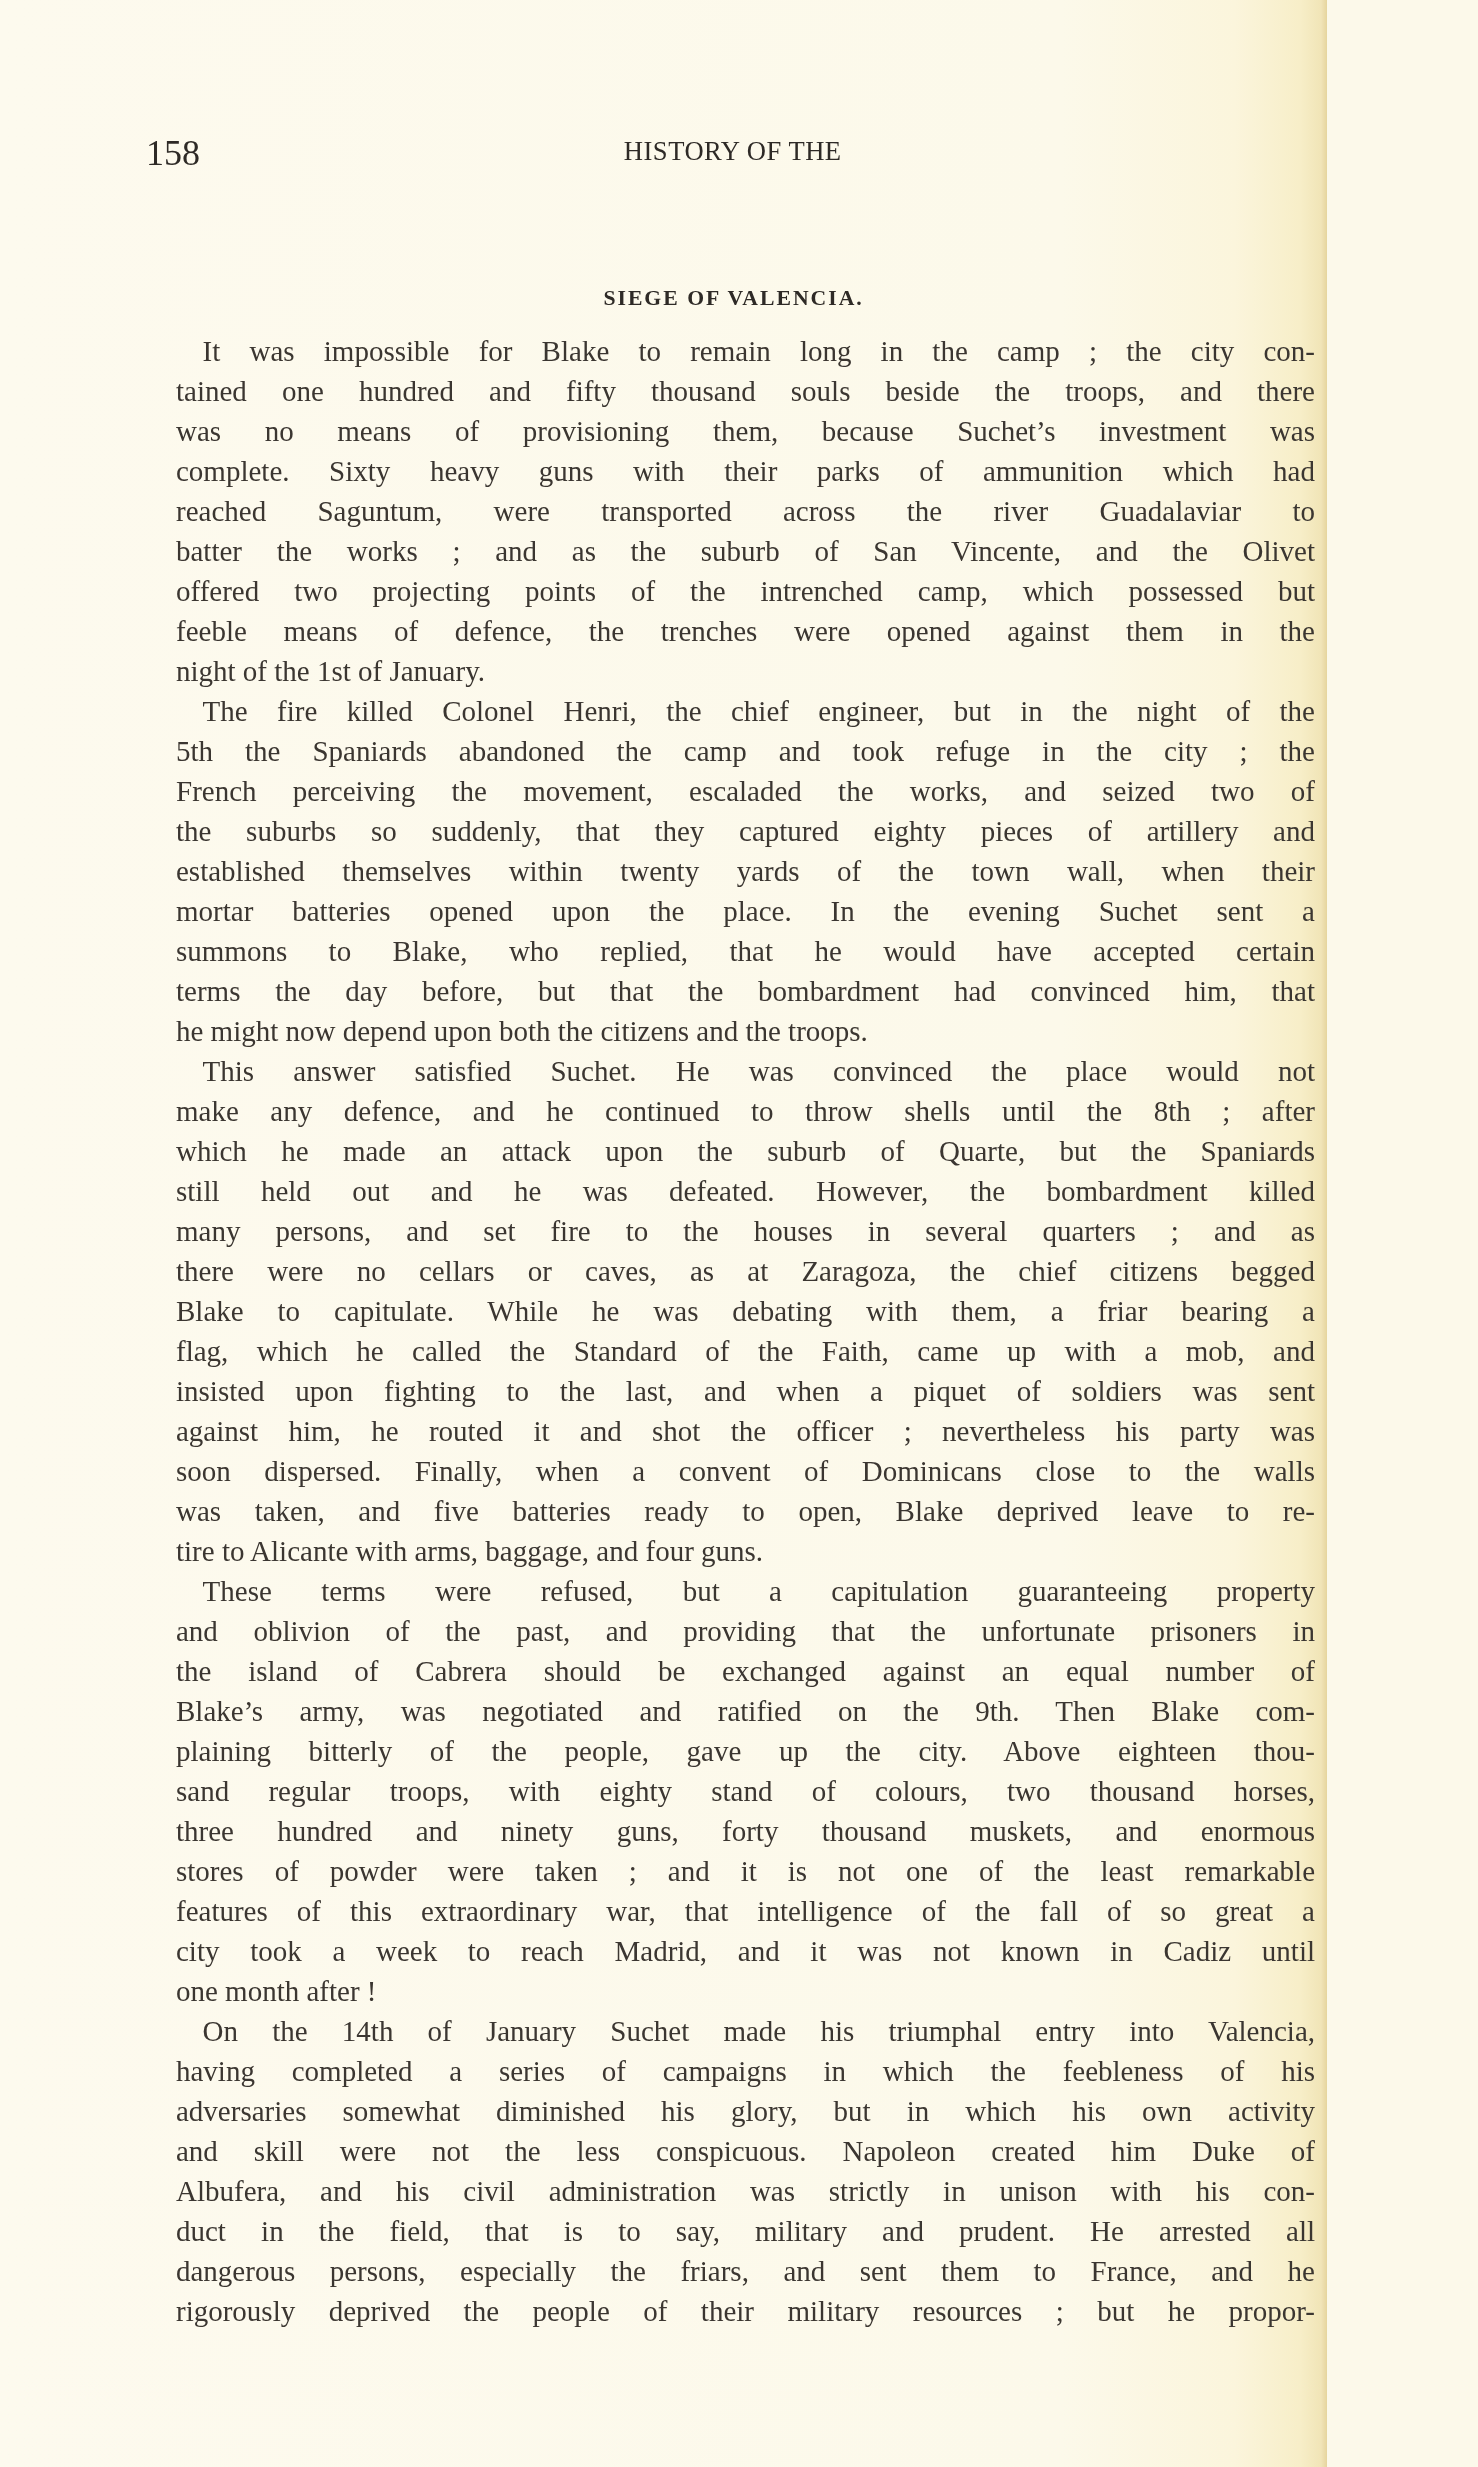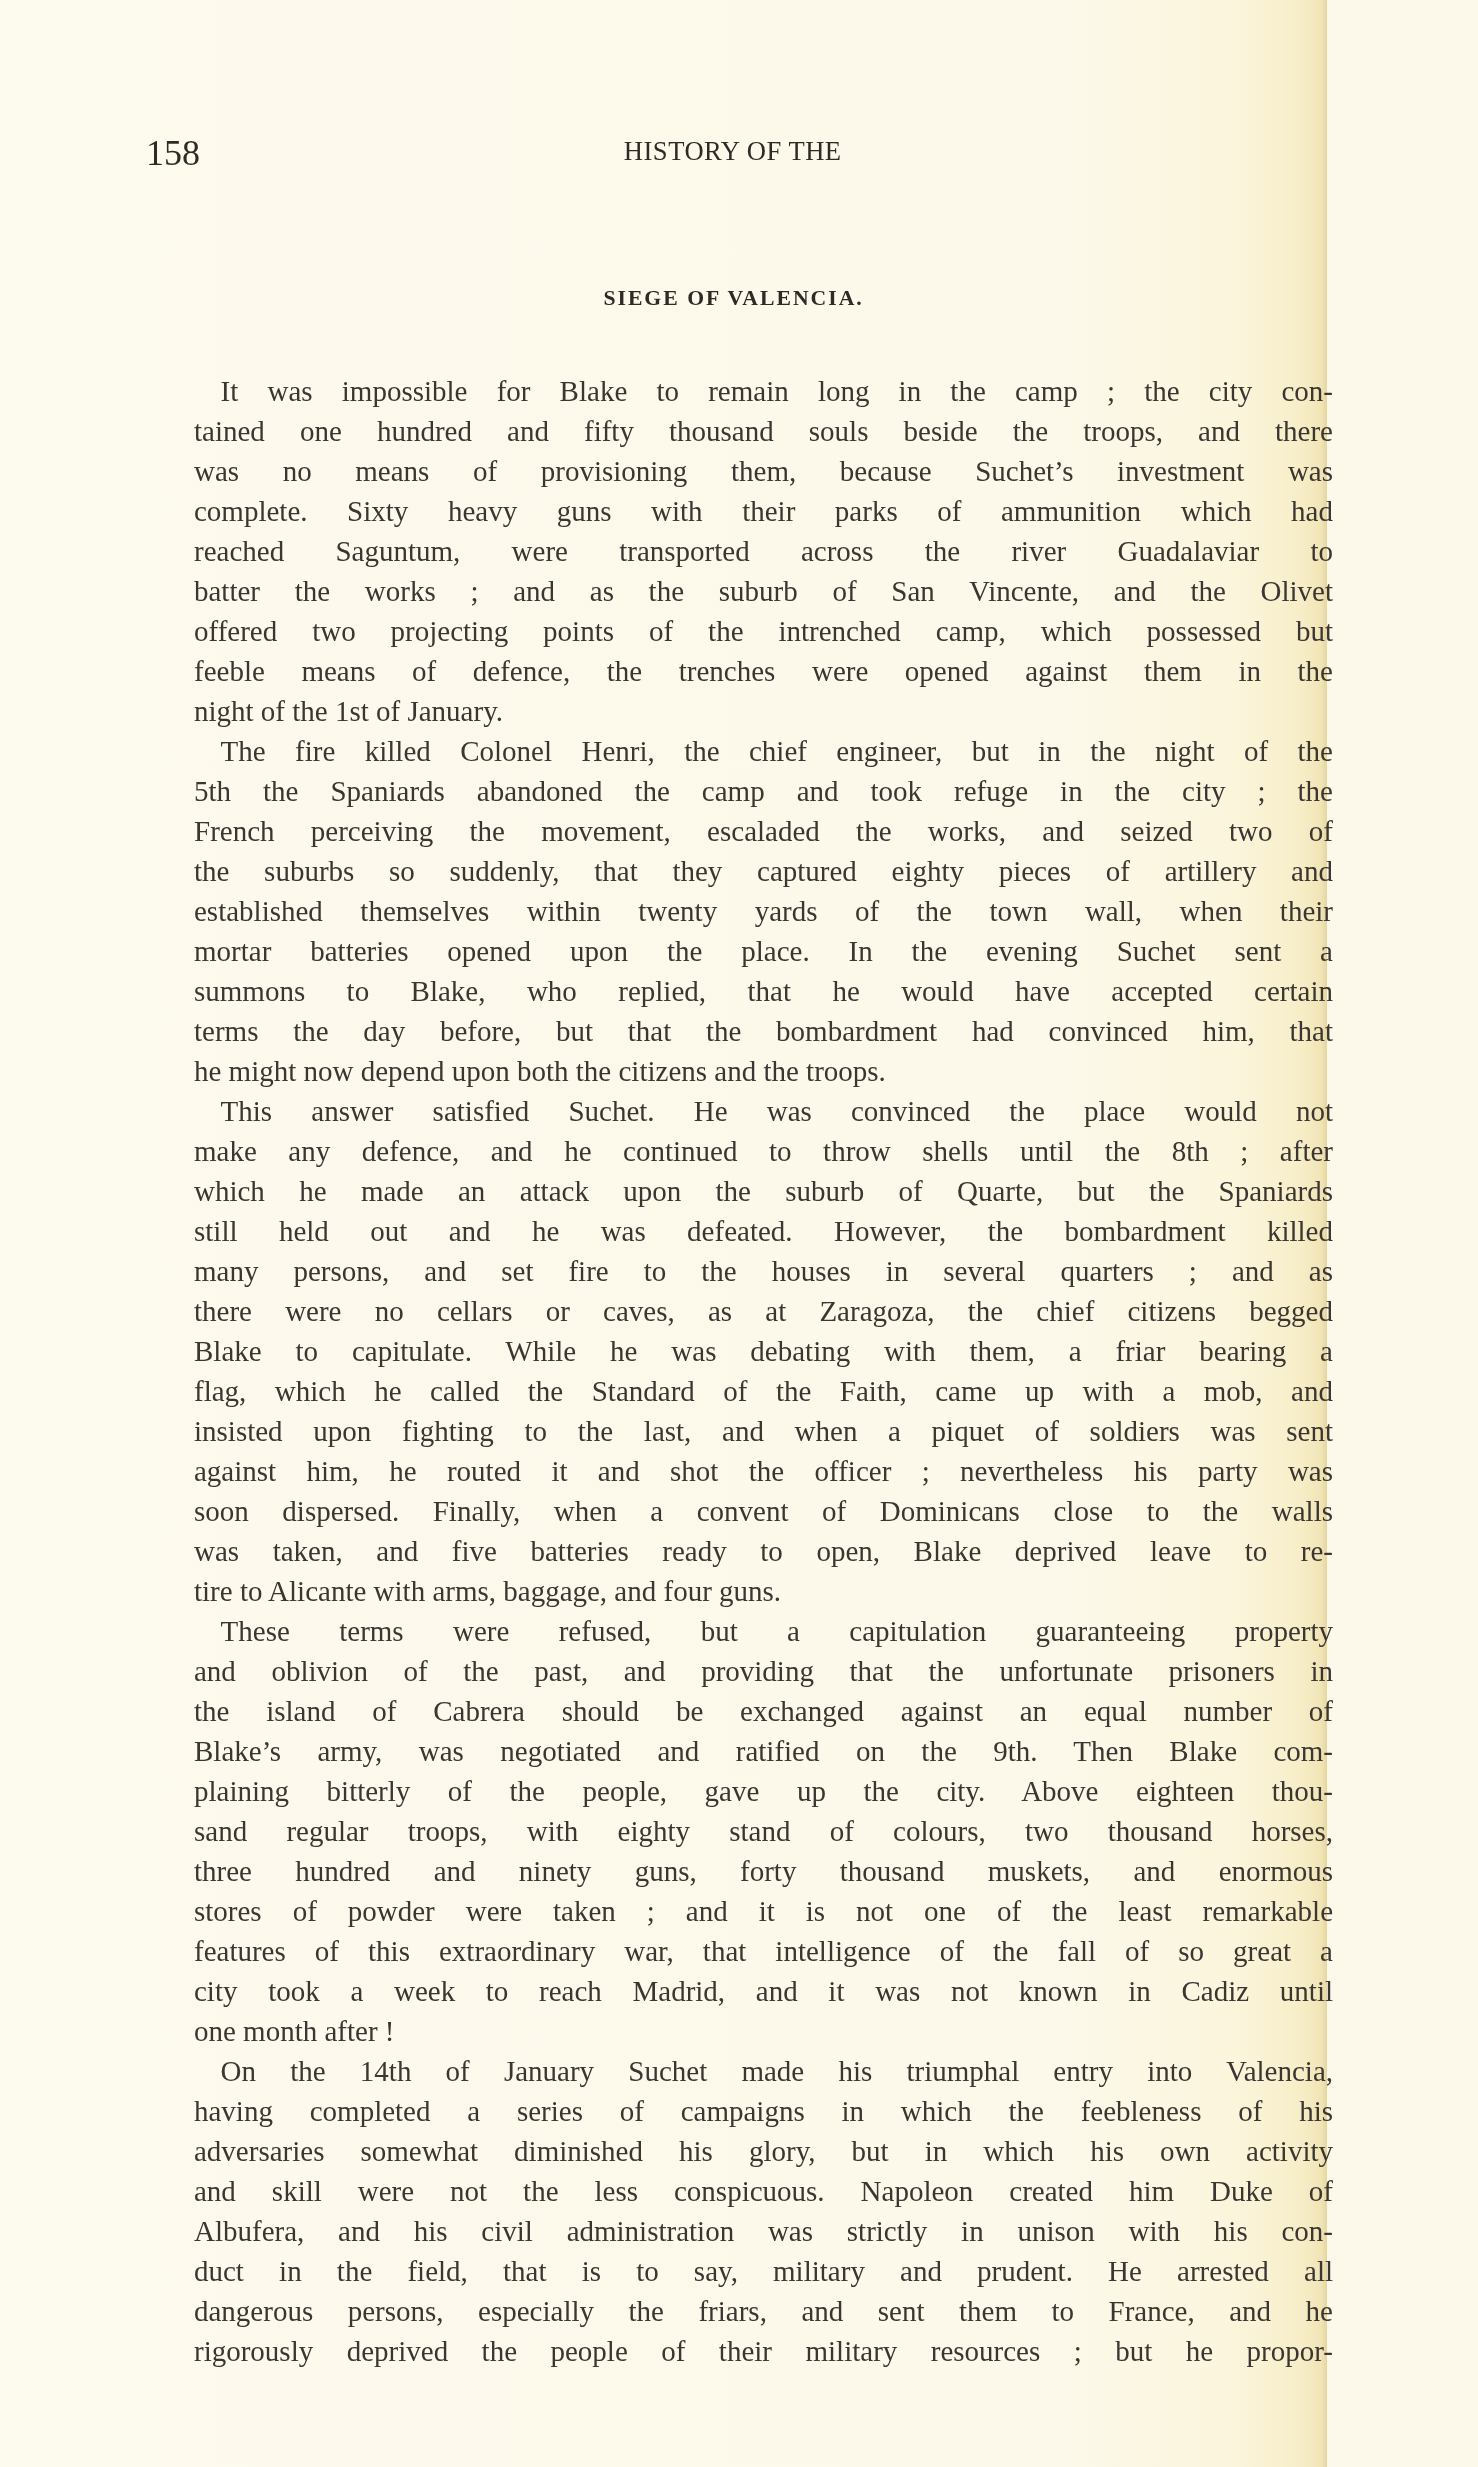--- a/index.html
+++ b/index.html
@@ -61,24 +61,23 @@
       box-sizing: border-box;
       font-size: 21.7px;
       font-weight: bold;
       line-height: 35px;
       color: #2e2a26;
       letter-spacing: 2px;
       margin-top: 21px;
     }
     .body-text {
       position: absolute;
-      left: 194px;
+      left: 176px;
       top: 331px;
       width: 1139px;
-      margin-top: 40px;
     }
     .line {
       display: block;
       height: 40px;
       line-height: 40px;
       font-size: 29px;
       text-align: justify;
       text-align-last: justify;
       white-space: nowrap;
       overflow: visible;

